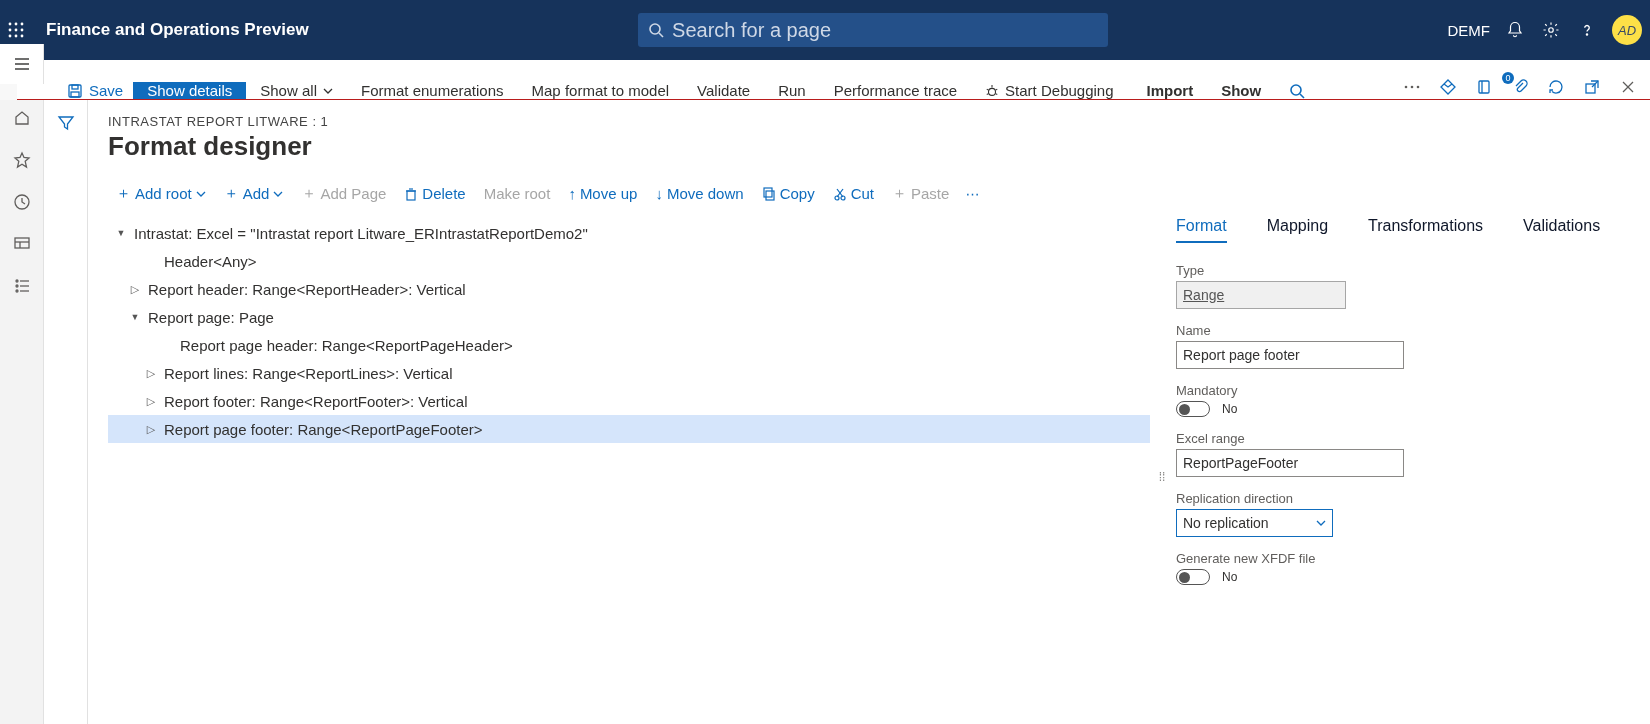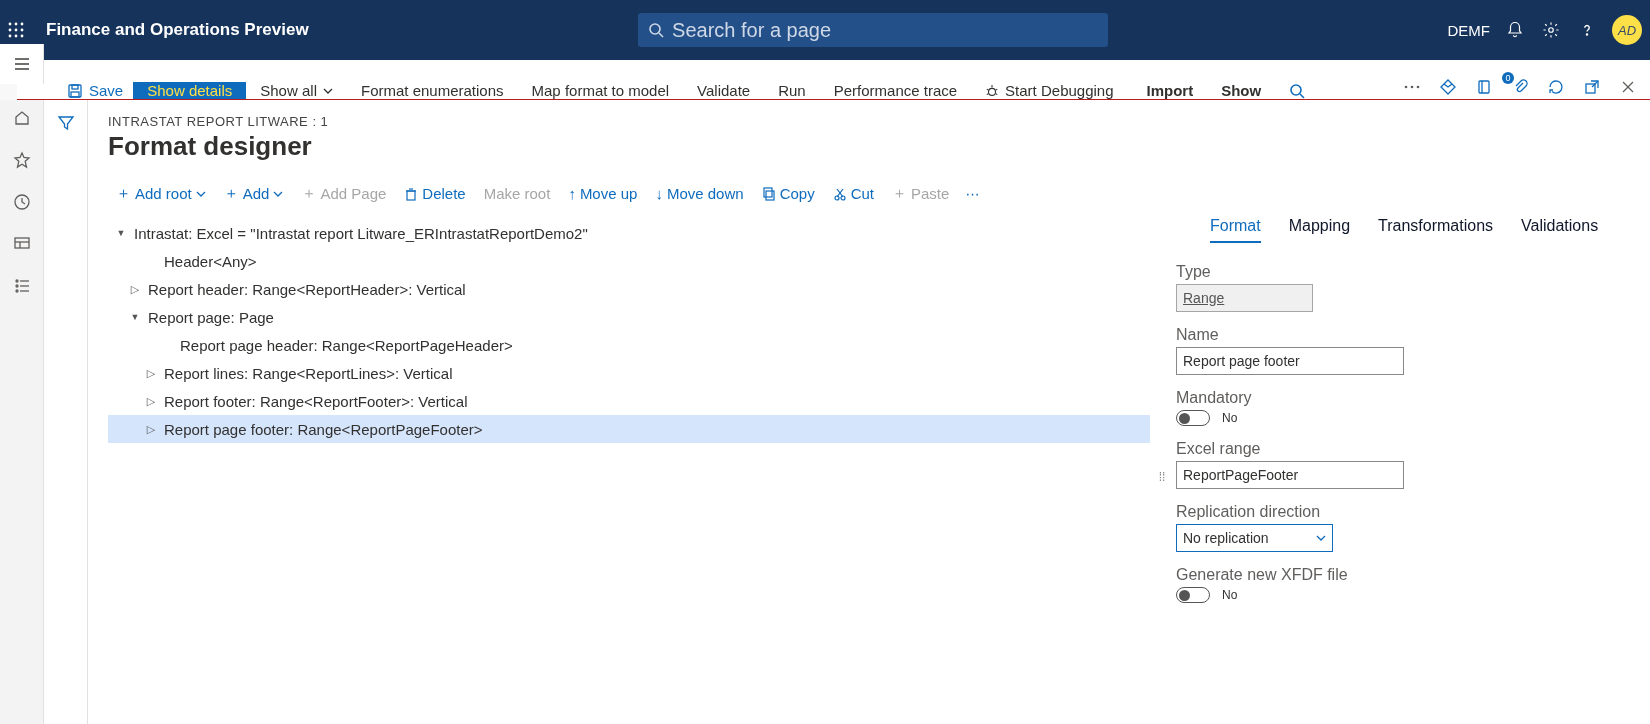--- a/index.html
+++ b/index.html
@@ -15,21 +15,21 @@
 .topbar .searchbox .stext { font-size: 20px; }
 .topbar .right { display: flex; align-items: center; gap: 14px; margin-left: auto; }
 .topbar .right .demf { font-size: 15px; }
 .topbar .right .iconbtn { width: 22px; height: 22px; display: flex; align-items: center; justify-content: center; cursor: pointer; }
 .topbar .avatar { width: 30px; height: 30px; border-radius: 50%; background: #fde047; color: #3a4b66; display: flex; align-items: center; justify-content: center; font-size: 13px; font-weight: 500; font-style: italic; }
 
 
 .cmdbar { height: 40px; background: #fff; border-bottom: 1px solid #b91c1c; display: flex; align-items: flex-end; padding-left: 44px; margin-left: 17px; }
 .cmdbar .citem { display: flex; align-items: center; padding: 0 14px; font-size: 15px; color: #323130; cursor: pointer; gap: 6px; white-space: nowrap; }
 .cmdbar .citem.save { color: #0f6cbd; padding: 0 10px 0 6px; }
-.cmdbar .citem.active { background: #0f6cbd; color: #fde047; }
+.cmdbar .citem.active { background: #0f6cbd; color: #ffffff; }
 .cmdbar .citem.bold { font-weight: 600; }
 .cmdbar .sep { width: 1px; background: #e1e1e1; margin: 8px 2px; }
 .cmdbar .flexgap { flex: 1; }
 .cmdbar .righticons { display: flex; align-items: center; gap: 12px; padding-right: 10px; }
 .cmdbar .ricon { color: #0f6cbd; cursor: pointer; display: flex; align-items: center; justify-content: center; width: 24px; height: 24px; position: relative; }
 .cmdbar .ricon.gray { color: #605e5c; }
 .cmdbar .badge { position: absolute; top: -3px; left: -6px; background: #0f6cbd; color: #fff; border-radius: 8px; font-size: 9px; min-width: 12px; height: 12px; line-height: 12px; text-align: center; padding: 0 2px; }
 
 
 .layout { display: flex; height: calc(100vh - 84px); }
@@ -56,29 +56,29 @@
 .treerow .label { padding-left: 4px; }
 .indent0 { padding-left: 4px; }
 .indent1 { padding-left: 18px; }
 .indent2 { padding-left: 34px; }
 .indent3 { padding-left: 50px; }
 
 .splitter { width: 16px; display: flex; align-items: center; justify-content: center; }
 .splitter .grip { color: #8a8886; font-size: 12px; }
 
 .propspanel { width: 480px; padding: 0 24px 0 6px; }
-.proptabs { display: flex; gap: 28px; border-bottom: none; margin-bottom: 20px; margin-top: 0; margin-left: 34px; }
+.proptabs { display: flex; gap: 40px; border-bottom: none; margin-bottom: 20px; margin-top: 0; }
 .proptabs .ptab { font-size: 16px; color: #0f172a; padding: 4px 0 6px 0; cursor: pointer; }
 .proptabs .ptab.active { color: #0f6cbd; border-bottom: 2px solid #0f6cbd; }
 
-.flabel { font-size: 16px; color: #605e5c; margin-bottom: 3px; }
+.flabel { font-size: 13px; color: #605e5c; margin-bottom: 3px; }
 .finput { height: 28px; border: 1px solid #8a8886; background: #fff; padding: 0 6px; font-size: 14px; display: flex; align-items: center; }
 .finput.ro { background: #f0f0f0; border-color: #a6a6a6; color: #555; }
 .fieldgroup { margin-bottom: 14px; }
-.w-small { width: 137px; text-decoration: underline; }
+.w-small { width: 170px; text-decoration: underline; }
 .w-med { width: 228px; }
 .w-sel { width: 157px; border-color: #0f6cbd; justify-content: space-between; display: flex; align-items: center; cursor: pointer; }
 
 .toggle { display: flex; align-items: center; gap: 12px; }
 .toggle .switch { width: 34px; height: 16px; border: 1px solid #555; border-radius: 10px; position: relative; background: #fff; }
 .toggle .switch::after { content: ""; position: absolute; left: 2px; top: 1.5px; width: 11px; height: 11px; border-radius: 50%; background: #555; }
 .toggle .tlabel { font-size: 12px; }
 
 
 .hamburger { position: absolute; left: 0; top: 44px; width: 44px; height: 40px; display: flex; align-items: center; justify-content: center; color: #323130; cursor: pointer; border-right: 1px solid #e1e1e1; background: #fff; }

